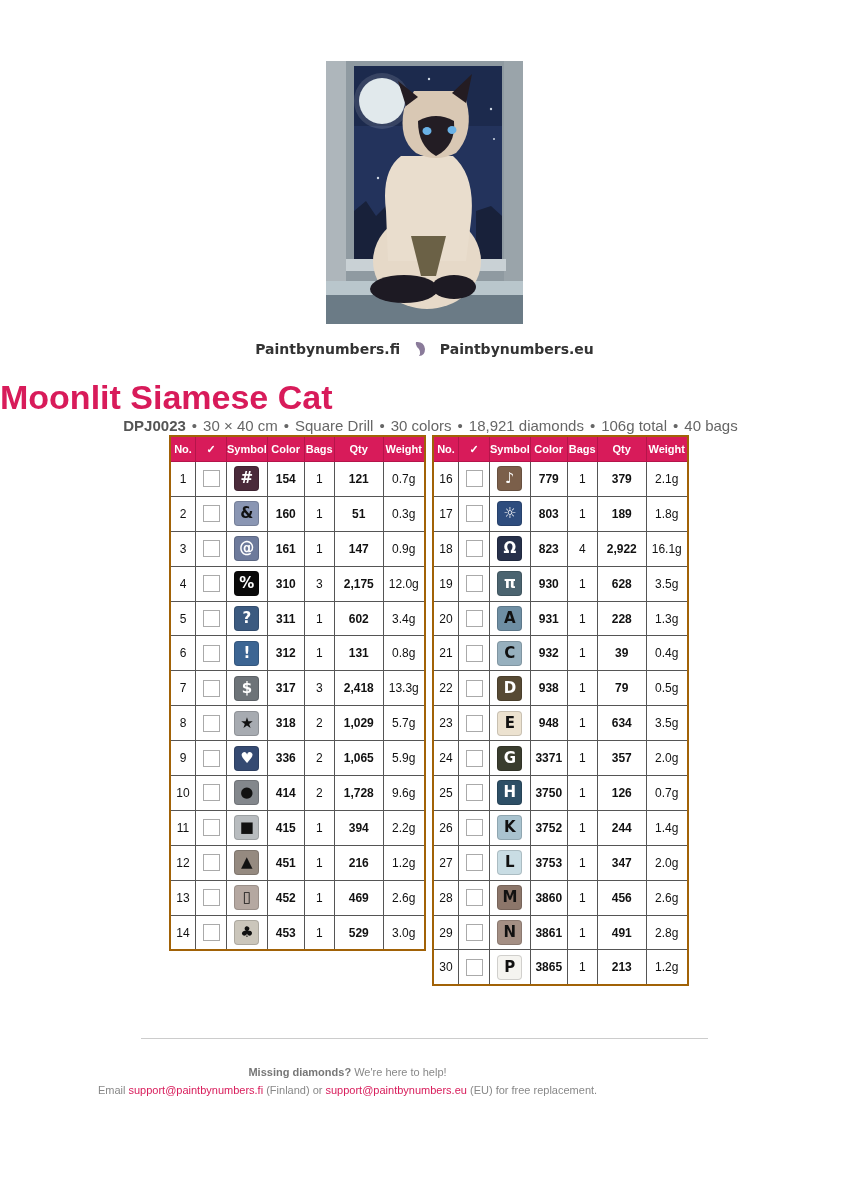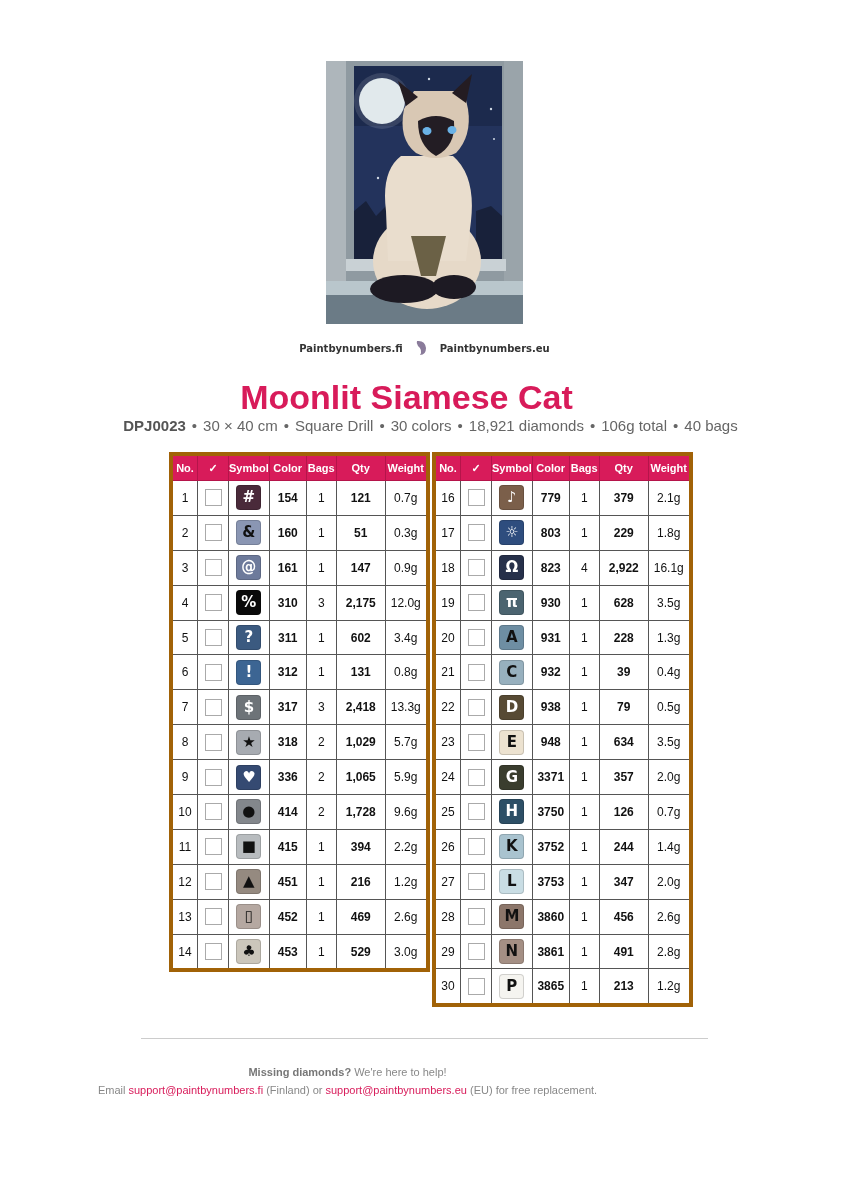--- a/index.html
+++ b/index.html
@@ -1,25 +1,25 @@
 <!DOCTYPE html>
 <html><head>
 <meta charset="utf-8">
 <style>
   html, body { margin:0; padding:0; background:#ffffff; }
   body { width:849px; height:1200px; position:relative; overflow:hidden; font-family:"Liberation Sans", sans-serif; color:#111; }
   .artwork { position:absolute; left:326px; top:61px; width:197px; height:263px; overflow:hidden; background:#2b3f6b; }
-  .brand-row { position:absolute; top:340px; left:0; width:849px; text-align:center; font-family:"DejaVu Sans", sans-serif; font-weight:bold; font-size:10px; color:#333; }
+  .brand-row { position:absolute; top:340px; left:0; width:849px; text-align:center; font-family:"DejaVu Sans", sans-serif; font-weight:bold; font-size:14px; color:#333; }
   .brand-row span { display:inline-block; vertical-align:middle; }
   .brand-logo { width:12px; height:16px; margin:0 9px; }
-  .title { position:absolute; top:378px; left:0; width:813px; text-align:center; font-size:34px; font-weight:bold; color:#d81b5a; letter-spacing:0px; }
+  .title { position:absolute; top:378px; left:0; width:813px; font-size:34px; font-weight:bold; color:#d81b5a; letter-spacing:0px; }
   .meta { position:absolute; top:417px; left:0; width:849px; text-align:center; font-size:15px; color:#666; }
   .meta b { color:#555;margin-left:12px; }
   .meta .sep { margin:0 6px; }
-  table.legend { position:absolute; top:452px; border-collapse:collapse; border:4px solid #a16207; font-size:12px; }
+  table.legend { position:absolute; top:435px; border-collapse:collapse; border:2px solid #a16207; font-size:12px; }
   table.legend.left { left:169px; }
   table.legend.right { left:432px; }
   table.legend th { background:#d81b5a; color:#fff; font-weight:bold; font-size:11px; height:24px; padding:0; border:1px solid #b5144a; border-left:1px solid #f06d97; }
   table.legend td { height:33.9px; padding:0; border:1px solid #555; text-align:center; }
   td.no { width:24px; font-size:12px; }
   td.chk { width:30px; }
   td.sym { width:38px; }
   td.col { width:36px; font-weight:bold; font-size:12px; }
   td.bags { width:29px; font-size:12px; }
   td.qty { width:48px; font-size:12px;font-weight:bold; }
@@ -245,21 +245,21 @@
         <td class="bags">1</td>
         <td class="qty">379</td>
         <td class="wt">2.1g</td>
       </tr>
       <tr>
         <td class="no">17</td>
         <td class="chk"><span class="checkbox"></span></td>
         <td class="sym"><span class="swatch" style="background: rgb(46, 77, 126); color: rgb(255, 255, 255);">☼</span></td>
         <td class="col">803</td>
         <td class="bags">1</td>
-        <td class="qty">229</td>
+        <td class="qty">189</td>
         <td class="wt">1.8g</td>
       </tr>
       <tr>
         <td class="no">18</td>
         <td class="chk"><span class="checkbox"></span></td>
         <td class="sym"><span class="swatch" style="background: rgb(38, 48, 74); color: rgb(255, 255, 255);">Ω</span></td>
         <td class="col">823</td>
         <td class="bags">4</td>
         <td class="qty">2,922</td>
         <td class="wt">16.1g</td>

